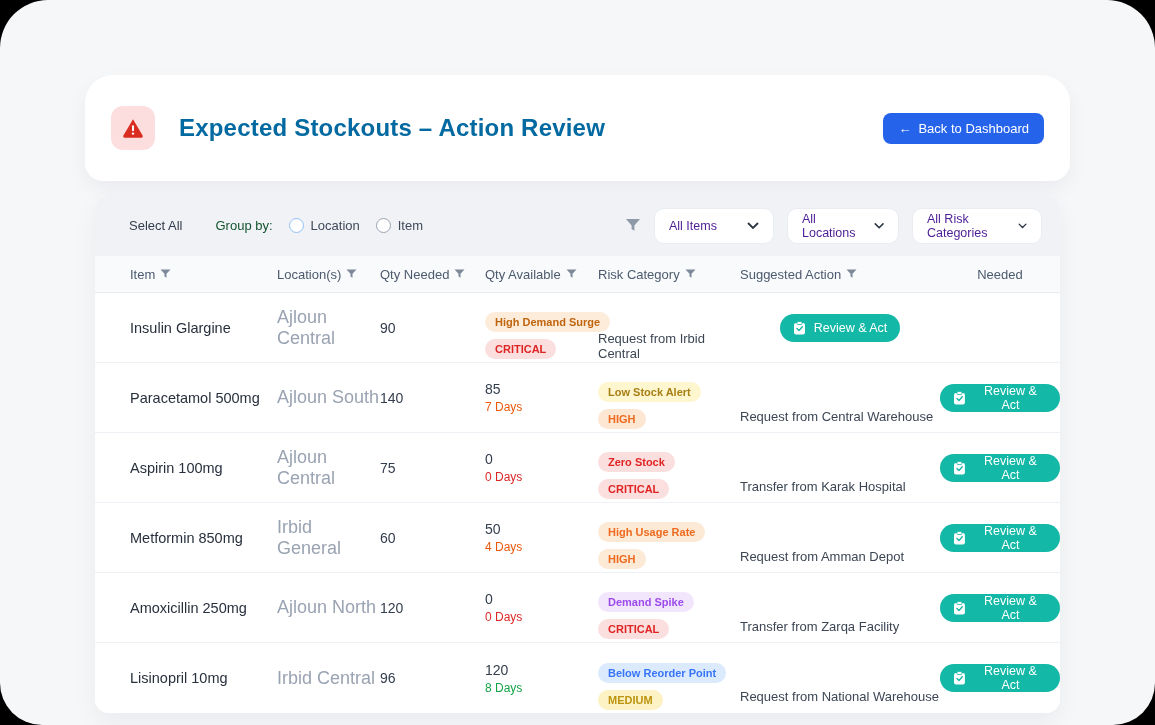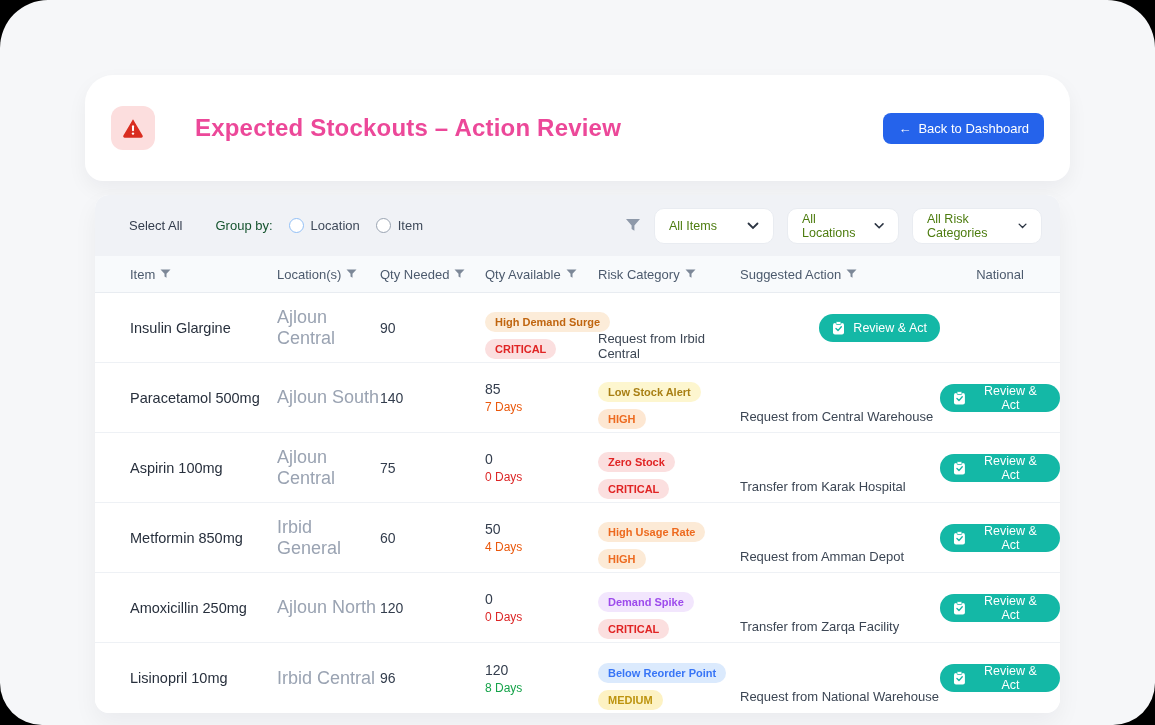--- a/index.html
+++ b/index.html
@@ -12,21 +12,21 @@
   .header-card {
     position:absolute; left:85px; top:75px; width:985px; height:106px;
     background:#fff; border-radius:28px 28px 18px 18px;
     box-shadow:0 8px 20px rgba(15,23,42,.05);
     display:flex; align-items:center; padding:0 26px;
   }
   .alert-tile {
     width:44px; height:44px; border-radius:12px; background:#fcdede;
     display:flex; align-items:center; justify-content:center; flex:0 0 auto;
   }
-  .page-title { margin-left:40px; font-size:24px; font-weight:700; color:#ec4899; letter-spacing:.2px; }
+  .page-title { margin-left:24px; font-size:24px; font-weight:700; color:#0369a1; letter-spacing:.2px; }
   .back-btn {
     margin-left:auto; background:#2563eb; color:#fff; border:none; cursor:pointer;
     font-family:inherit; font-size:13px; height:31px; padding:0 15px; border-radius:8px;
     display:flex; align-items:center; gap:7px;
   }
   
   .content-card {
     position:absolute; left:95px; top:195px; width:965px; height:518px;
     background:#fff; border-radius:14px; overflow:hidden;
     box-shadow:0 10px 24px rgba(15,23,42,.05);
@@ -36,21 +36,21 @@
     padding:0 18px 0 34px; font-size:13px; color:#3f4a5a;
   }
   .select-all { cursor:pointer; color:#333d4d; }
   .groupby-label { margin-left:33px; color:#14532d; }
   .radio-opt { display:flex; align-items:center; gap:7px; margin-left:16px; cursor:pointer; }
   .radio-circle { width:15px; height:15px; border-radius:50%; background:#fff; border:1.5px solid #9aa4b2; }
   .radio-circle.blue { border-color:#92c0f6; }
   .toolbar-right { margin-left:auto; display:flex; align-items:center; gap:13px; }
   .dropdown {
     background:#fff; border:1px solid #e9ecf1; border-radius:10px; height:36px;
-    display:flex; align-items:center; gap:11px; padding:0 14px; font-size:12.5px; color:#4d7c0f;
+    display:flex; align-items:center; gap:11px; padding:0 14px; font-size:12.5px; color:#4c1d95;
     cursor:pointer; justify-content:space-between;
   }
   .dd-items { width:120px; } .dd-loc { width:112px;align-items:center; } .dd-risk { width:130px; }
   
   .thead {
     height:37px; background:#f8fafc; border-bottom:1px solid #e8ecf1;
     display:grid; grid-template-columns:147px 103px 105px 113px 142px 200px 1fr;
     align-items:center; padding-left:35px; font-size:13px; color:#4c5a6d;
   }
   .th { display:flex; align-items:center; gap:5px; cursor:pointer; }
@@ -64,21 +64,21 @@
   .td.item { font-size:14.5px; color:#28303d; font-weight:500; }
   .td.loc  { font-size:18px; color:#9aa3b2; }
   .td.qty  { font-size:14px; color:#333d4d; }
   .td.avail .num { font-size:14px; color:#333d4d; }
   .td.avail .days { font-size:12px; margin-top:3px; }
   .td.risk { display:flex; flex-direction:column; align-items:flex-start; gap:7px;margin-top:16px; }
   .badge {
     font-size:11px; font-weight:600; padding:4px 10px; border-radius:999px; white-space:nowrap;
   }
   .td.sugg { font-size:13px; color:#3c4654;margin-top:37px; }
-  .td.act { display:flex; justify-content:flex-end; }
+  .td.act { display:flex; justify-content:center; }
   .review-btn {
     background:#14b8a6; color:#fff; border:none; cursor:pointer; font-family:inherit;
     font-size:12.5px; height:28px; padding:0 13px; border-radius:999px;
     display:flex; align-items:center; gap:8px;
   }
   svg { display:block; }
 </style>
 </head>
 <body>
 
@@ -168,21 +168,21 @@
             <path d="M0.5 0.5 h11 l-4.4 4.8 v4.4 l-2.2 -1.5 v-2.9 Z" fill="#7d8898"></path>
           </svg>
       </div>
       <div class="th">
         <span>Suggested Action</span>
         <svg width="11" height="10" viewBox="0 0 12 11">
             <path d="M0.5 0.5 h11 l-4.4 4.8 v4.4 l-2.2 -1.5 v-2.9 Z" fill="#7d8898"></path>
           </svg>
       </div>
       <div class="th actions">
-        <span>National</span>
+        <span>Needed</span>
       </div>
     </div>
 
     <div class="tbody" id="tbody">
   <div class="trow">
     <div class="td item">Insulin Glargine</div>
     <div class="td loc">Ajloun Central</div>
     <div class="td qty">90</div>
     <div class="td risk">
       <span class="badge" style="background: rgb(252, 236, 217); color: rgb(192, 101, 15);">High Demand Surge</span>

